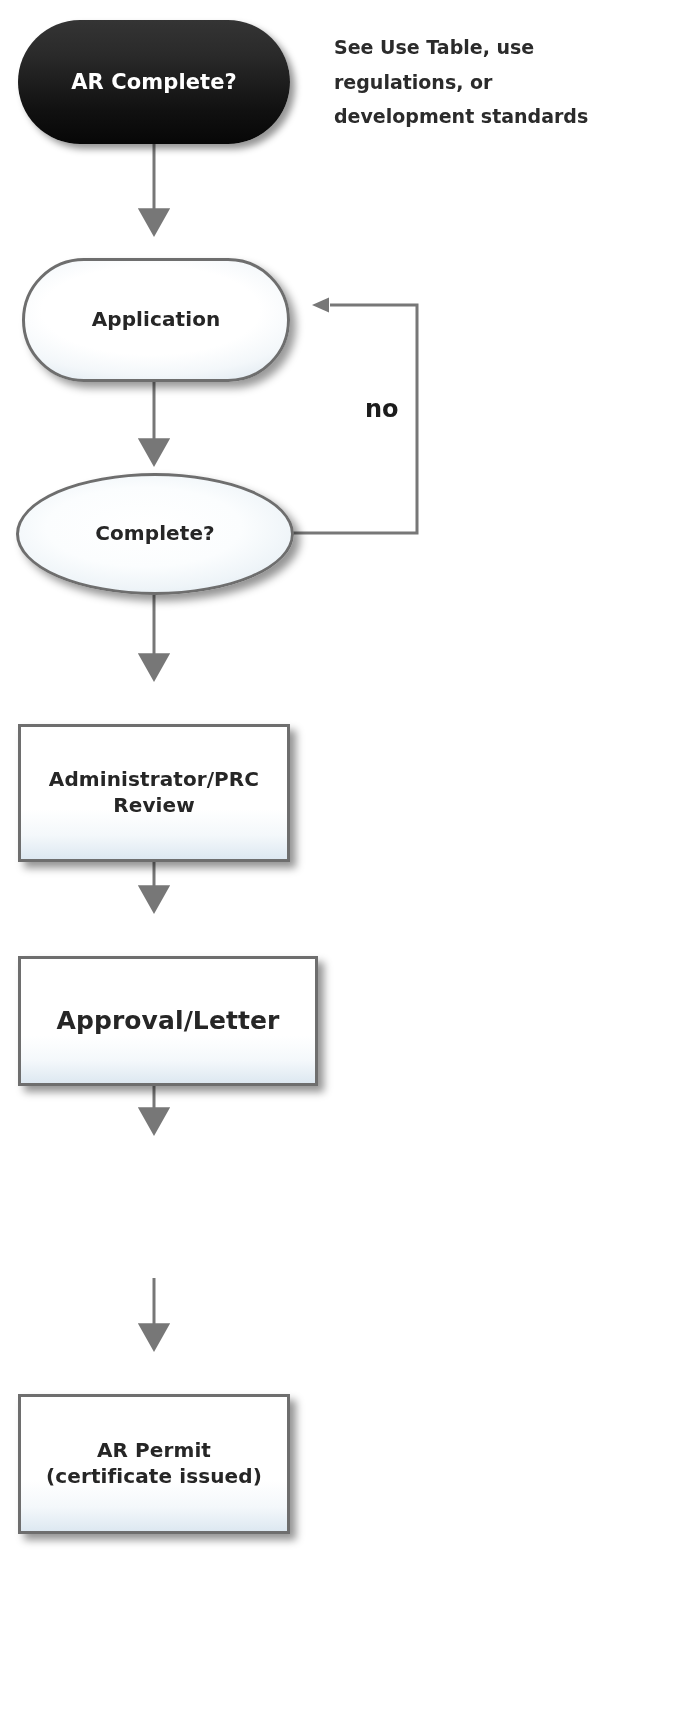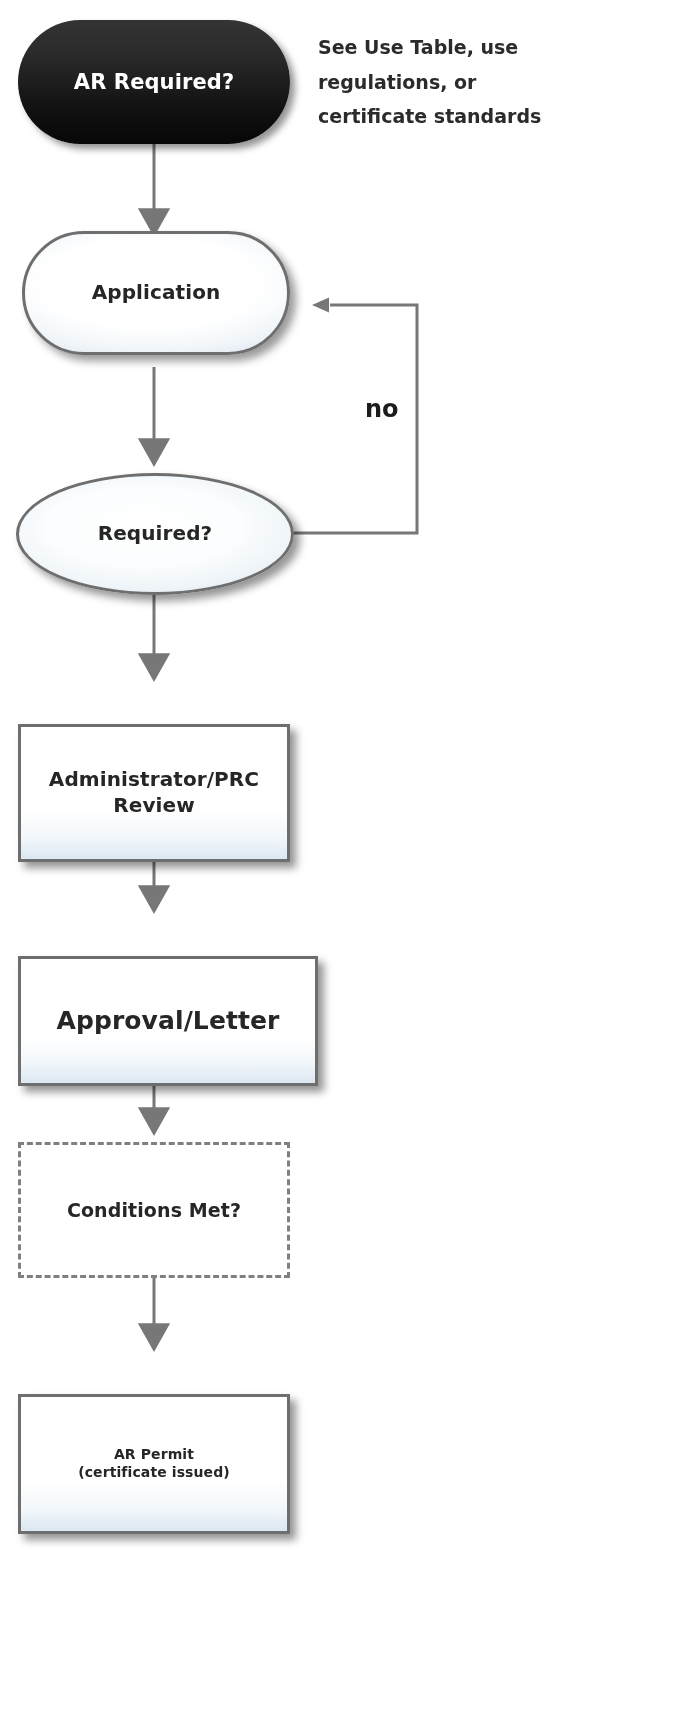--- a/index.html
+++ b/index.html
@@ -48,21 +48,21 @@
     border-radius: 62px;
     background: linear-gradient(180deg, #343434 0%, #2a2a2a 28%, #111111 72%, #070707 100%);
     color: #ffffff;
     font-size: 21px;
     box-shadow: 5px 5px 7px rgba(0,0,0,0.42);
   }
 
   
   .node-stadium {
     left: 22px;
-    top: 231px;
+    top: 258px;
     width: 268px;
     height: 124px;
     border-radius: 62px;
     border: 3px solid #6e6e6e;
     background: radial-gradient(ellipse 80% 72% at 48% 42%, #ffffff 0%, #ffffff 52%, #f3f7fa 76%, #dde7ef 100%);
     font-size: 20px;
     box-shadow: 6px 6px 8px rgba(0,0,0,0.40);
   }
 
   
@@ -97,21 +97,21 @@
     top: 920px;
     width: 300px;
     height: 130px;
     font-size: 25px;
   }
   .node-permit {
     left: 18px;
     top: 1358px;
     width: 272px;
     height: 140px;
-    font-size: 14px;
+    font-size: 20px;
   }
 
   
   .node-dashed {
     left: 18px;
     top: 1142px;
     width: 272px;
     height: 136px;
     border: 3px dashed #808080;
     background: transparent;
@@ -119,21 +119,21 @@
   }
 
   .node-text {
     padding: 0 10px;
     white-space: pre-line;
   }
 
   
   .annotation {
     position: absolute;
-    left: 318px;
+    left: 334px;
     top: 30px;
     width: 330px;
     font-size: 19px;
     font-weight: bold;
     color: #2b2b2b;
     line-height: 1.82;
   }
 
   
   .edge-label {
@@ -183,50 +183,47 @@
     <g>
       <line x1="154" y1="1050" x2="154" y2="1121" stroke="#777777" stroke-width="3" marker-end="url(#arrow-down)"></line>
     </g>
 
     <g>
       <line x1="154" y1="1278" x2="154" y2="1337" stroke="#777777" stroke-width="3" marker-end="url(#arrow-down)"></line>
     </g>
   </svg>
 
   <div class="node node-start">
-    <span class="node-text">AR Required?</span>
+    <span class="node-text">AR Complete?</span>
   </div>
 
   <div class="annotation">
     <div>See Use Table, use</div>
     <div>regulations, or</div>
-    <div>certificate standards</div>
+    <div>development standards</div>
   </div>
 
   <div class="node node-stadium">
     <span class="node-text">Application</span>
   </div>
 
   <div class="node node-ellipse">
-    <span class="node-text">Required?</span>
+    <span class="node-text">Complete?</span>
   </div>
 
   <div class="edge-label">no</div>
 
   <div class="node node-rect node-review">
     <span class="node-text">Administrator/PRC
 Review</span>
   </div>
 
   <div class="node node-rect node-approval">
     <span class="node-text">Approval/Letter</span>
   </div>
 
-  <div class="node node-dashed">
-    <span class="node-text">Conditions Met?</span>
-  </div>
 
   <div class="node node-rect node-permit">
     <span class="node-text">AR Permit
 (certificate issued)</span>
   </div>
 
 </div>
 
 </body></html>

